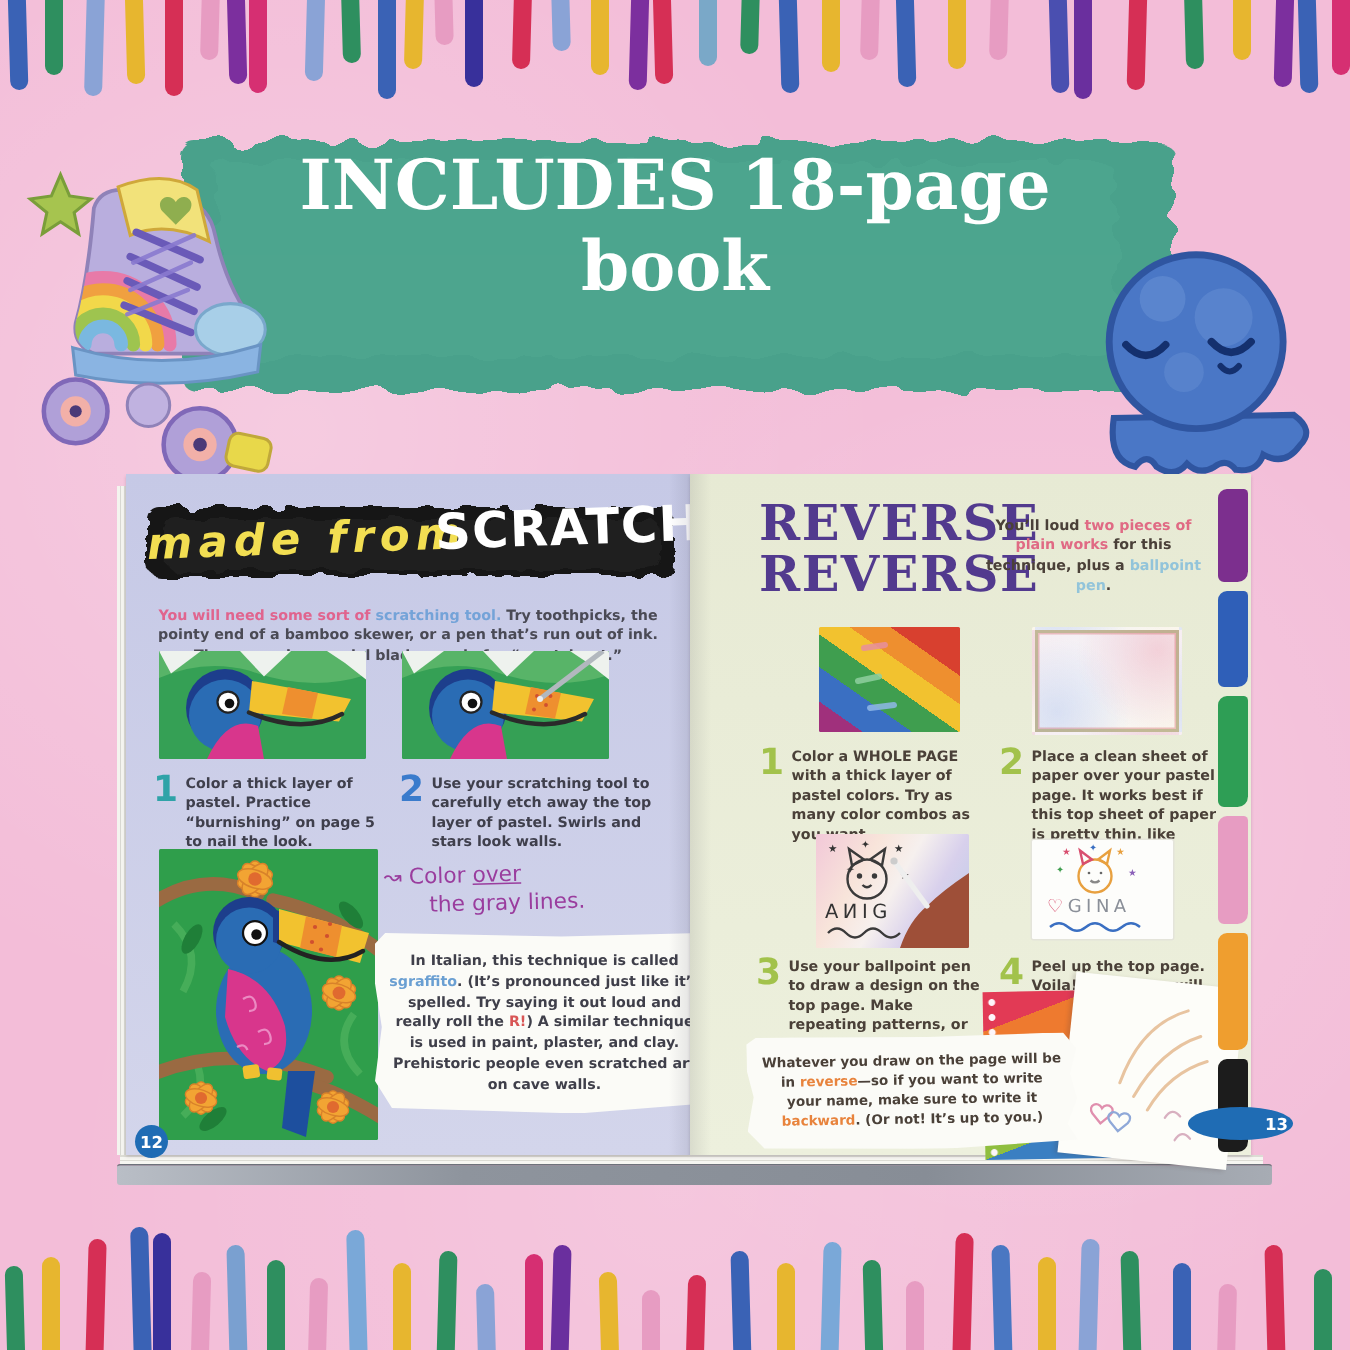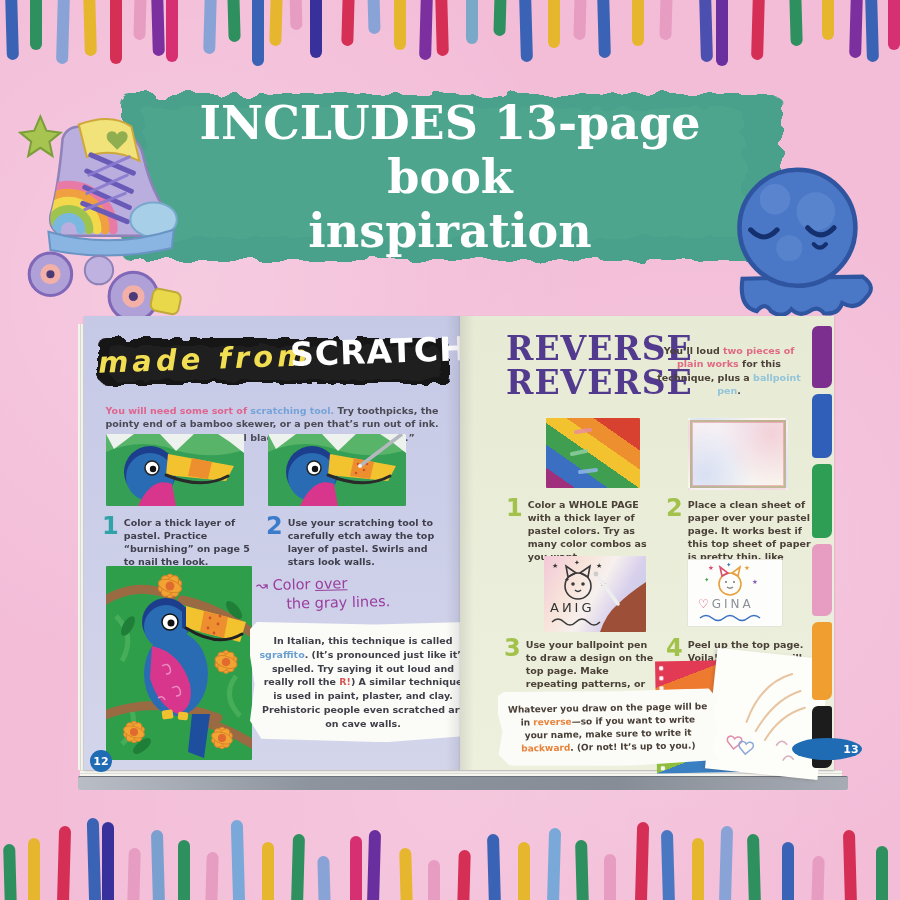--- a/index.html
+++ b/index.html
@@ -160,22 +160,21 @@
     <defs>
       <filter id="rough1" x="-10%" y="-10%" width="120%" height="120%">
         <feTurbulence type="fractalNoise" baseFrequency="0.04 0.07" numOctaves="2" result="n"></feTurbulence>
         <feDisplacementMap in="SourceGraphic" in2="n" scale="16"></feDisplacementMap>
       </filter>
     </defs>
     <rect x="16" y="16" width="662" height="166" rx="10" fill="#49a18b" filter="url(#rough1)"></rect>
     <rect x="40" y="30" width="600" height="130" rx="10" fill="#54ad96" opacity="0.35" filter="url(#rough1)"></rect>
   </svg>
   <div class="banner-text">
-    <div class="banner-line">INCLUDES 13-page book</div>
-    <div class="banner-line">inspiration</div>
+    <div class="banner-line">INCLUDES 18-page book</div>
   </div>
 
   <svg class="skate" viewBox="0 0 180 225">
     <polygon points="30,20 36,34 50,36 39,45 42,59 30,51 18,59 21,45 10,36 24,34" fill="#a6c44f" stroke="#7a9e3a" stroke-width="2"></polygon>
     <path d="M52,42 Q48,90 40,118 Q38,132 52,138 L150,138 Q162,132 158,118 Q140,96 132,60 Q128,40 110,36 L70,30 Q56,30 52,42 Z" fill="#b9aede" stroke="#8f82b8" stroke-width="2.5"></path>
     <clipPath id="bootclip">
         <path d="M52,42 Q48,90 40,118 Q38,132 52,138 L150,138 Q162,132 158,118 Q140,96 132,60 Q128,40 110,36 L70,30 Q56,30 52,42 Z"></path>
       </clipPath>
     <g clip-path="url(#bootclip)" fill="none" stroke-linecap="round">
       <path d="M14,132 A44,44 0 0 1 102,132" stroke="#e87aa8" stroke-width="9"></path>

